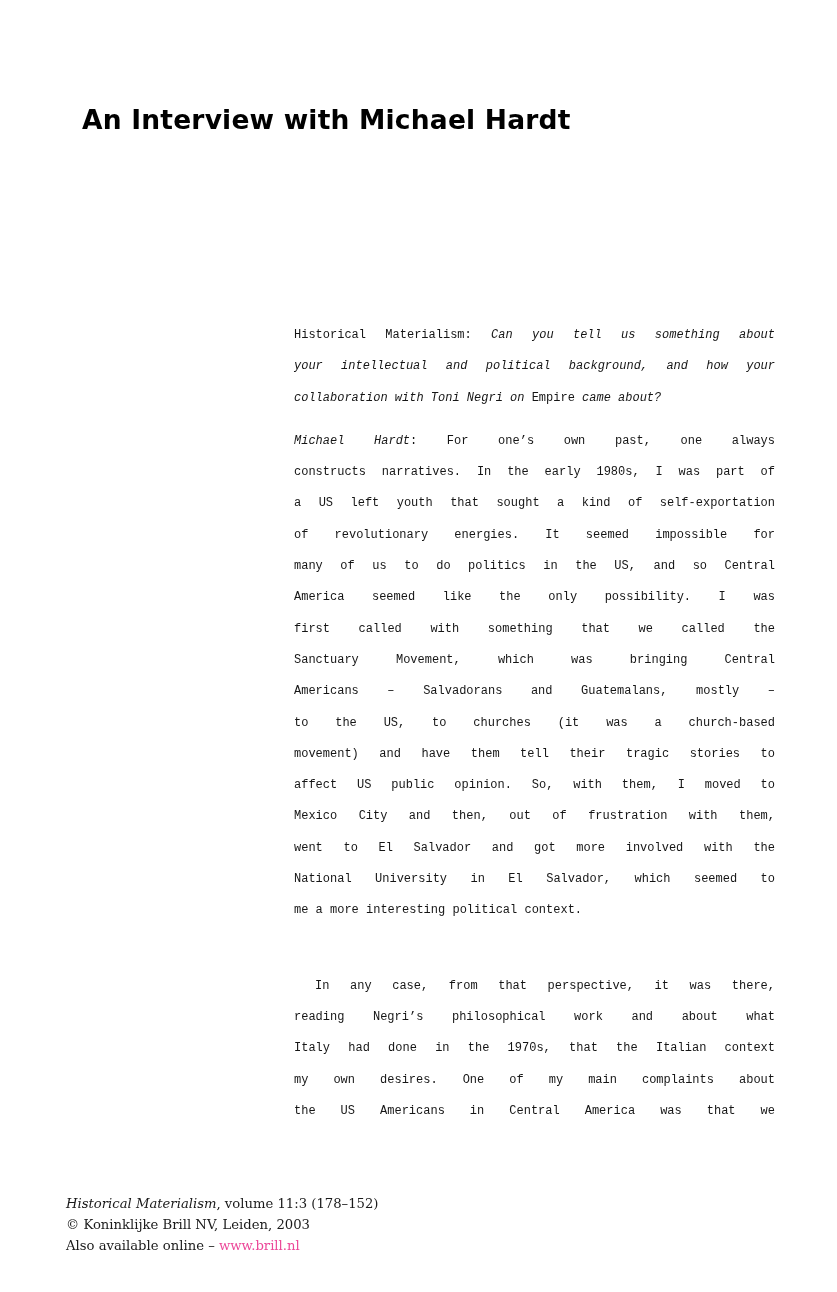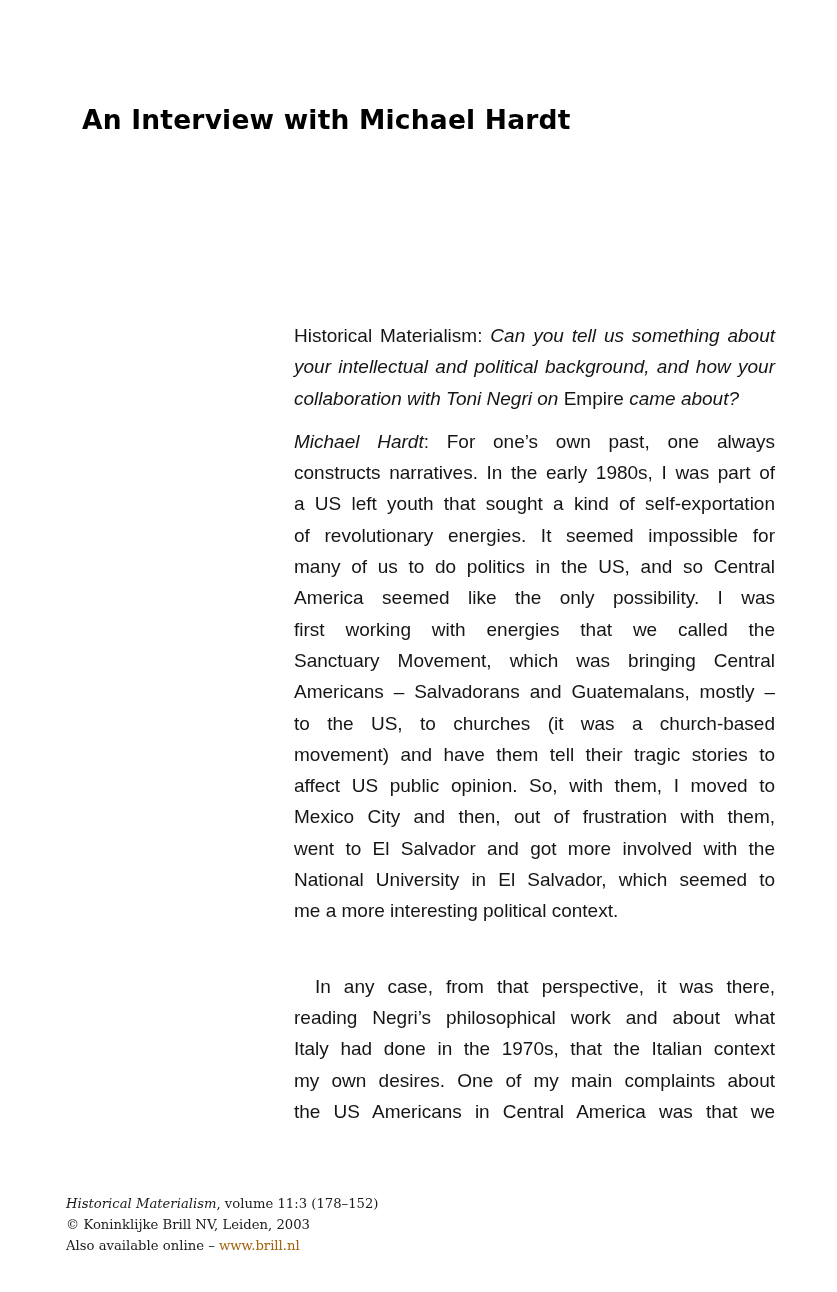--- a/index.html
+++ b/index.html
@@ -24,22 +24,22 @@
       font-size: 26.5px;
       letter-spacing: 0.2px;
       color: #000000;
       white-space: nowrap;
     }
     .body-column {
       position: absolute;
       left: 294px;
       top: 320px;
       width: 481px;
-      font-family: Liberation Sans, sans-serif;
-      font-size: 19px;
+      font-family: Liberation Mono, monospace;
+      font-size: 12px;
       line-height: 31.3px;
       color: #151515;
     }
     .line {
       display: block;
       text-align: justify;
       text-align-last: justify;
       white-space: nowrap;
       height: 31.3px;
       overflow: visible;
@@ -59,21 +59,21 @@
       position: absolute;
       left: 66px;
       top: 1193px;
       font-family: "DejaVu Serif", serif;
       font-size: 13.2px;
       line-height: 21px;
       color: #1a1a1a;
       white-space: nowrap;
     }
     .footer .link {
-      color: #a16207;
+      color: #ec4899;
       text-decoration: none;
     }
   </style>
 </head>
 <body>
 
 <h1 class="title">An Interview with Michael Hardt</h1>
 
 <div class="body-column">
 
@@ -85,21 +85,21 @@
 
   <div class="para-gap"></div>
 
   <div>
     <span class="line"><span class="it">Michael Hardt</span><span>: For one’s own past, one always</span></span>
     <span class="line">constructs narratives. In the early 1980s, I was part of</span>
     <span class="line">a US left youth that sought a kind of self-exportation</span>
     <span class="line">of revolutionary energies. It seemed impossible for</span>
     <span class="line">many of us to do politics in the US, and so Central</span>
     <span class="line">America seemed like the only possibility. I was</span>
-    <span class="line">first working with energies that we called the</span>
+    <span class="line">first called with something that we called the</span>
     <span class="line">Sanctuary Movement, which was bringing Central</span>
     <span class="line">Americans – Salvadorans and Guatemalans, mostly –</span>
     <span class="line">to the US, to churches (it was a church-based</span>
     <span class="line">movement) and have them tell their tragic stories to</span>
     <span class="line">affect US public opinion. So, with them, I moved to</span>
     <span class="line">Mexico City and then, out of frustration with them,</span>
     <span class="line">went to El Salvador and got more involved with the</span>
     <span class="line">National University in El Salvador, which seemed to</span>
     <span class="line last">me a more interesting political context.</span>
   </div>

